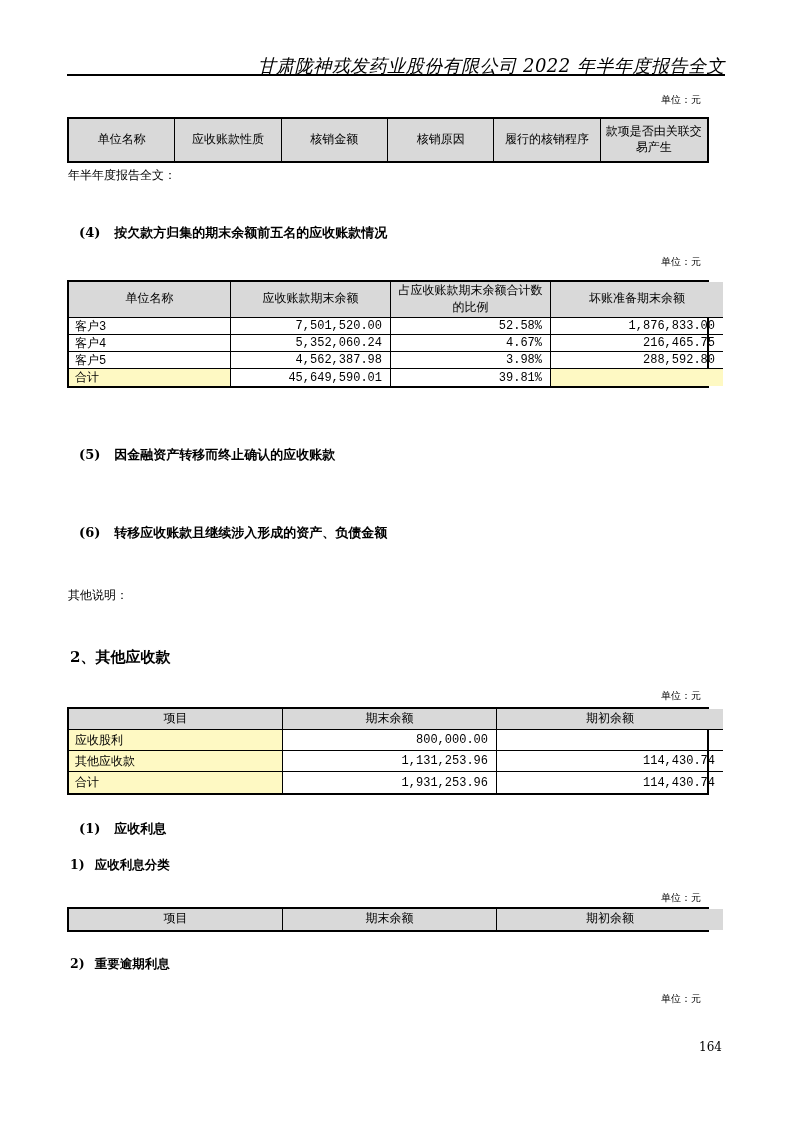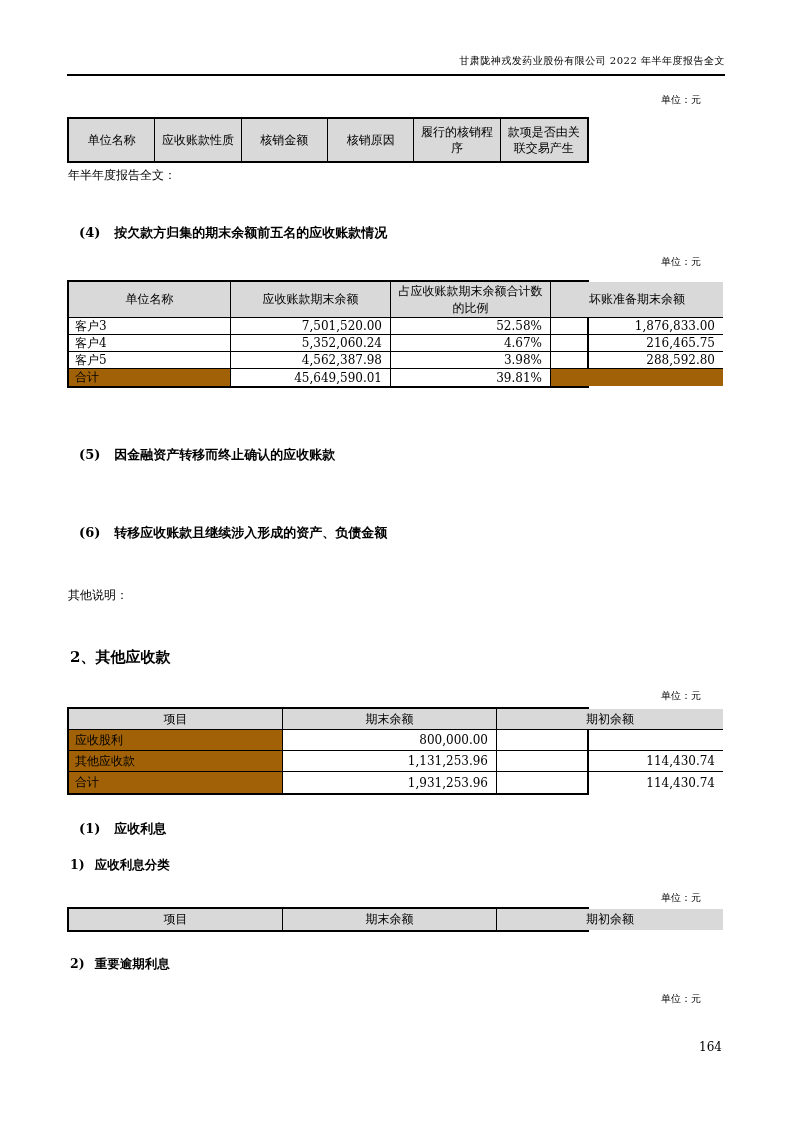--- a/index.html
+++ b/index.html
@@ -8,23 +8,24 @@
     width:793px; height:1122px;
     background:#ffffff;
     color:#000000;
     font-family:"DejaVu Serif", serif;
     overflow:hidden;
   }
   .abs { position:absolute; }
 
   .doc-header {
     top:54px; right:68px;
-    font-size:10px;
+    font-size:18px;
     letter-spacing:0.5px;
     white-space:nowrap;
+    font-style:italic;
   }
   .header-rule {
     top:74px; left:67px;
     width:658px; height:2px;
     background:#000000;
   }
   .unit-label {
     right:92px;
     font-size:10px;
     white-space:nowrap;
@@ -55,45 +56,46 @@
     white-space:nowrap;
   }
   .page-number {
     top:1040px; right:71px;
     font-size:12px;
   }
 
   
   .gtable {
     position:absolute;
-    width:522px;
+    width:642px;
     border:2px solid #000000;
     box-sizing:border-box;
     background:#ffffff;
+    font-family:Liberation Mono, monospace;
   }
   .gt-row { display:grid; }
   .cell {
     border-right:1px solid #000000;
     border-bottom:1px solid #000000;
     box-sizing:border-box;
     display:flex;
     align-items:center;
     font-size:12px;
     overflow:hidden;
     padding:0 4px;
   }
   .gt-row .cell:last-child { border-right:none; }
   .gt-row:last-child .cell { border-bottom:none; }
   .hdr {
     background:#d9d9d9;
     justify-content:center;
     text-align:center;
     line-height:1.35;
   }
-  .gray { background:#a16207; }
+  .gray { background:#fef9c3; }
   .c-left  { justify-content:flex-start; padding-left:6px; }
   .c-right { justify-content:flex-end;  padding-right:8px; }
 
   .t1 { left:67px; top:117px; }
   .t1 .gt-row { grid-template-columns:repeat(6, 1fr); }
   .t1 .cell { height:42px; }
 
   .t2 { left:67px; top:280px; }
   .t2 .gt-row { grid-template-columns:162px 160px 160px 172px; }
   .t2 .gt-row.head .cell { height:36px; }

